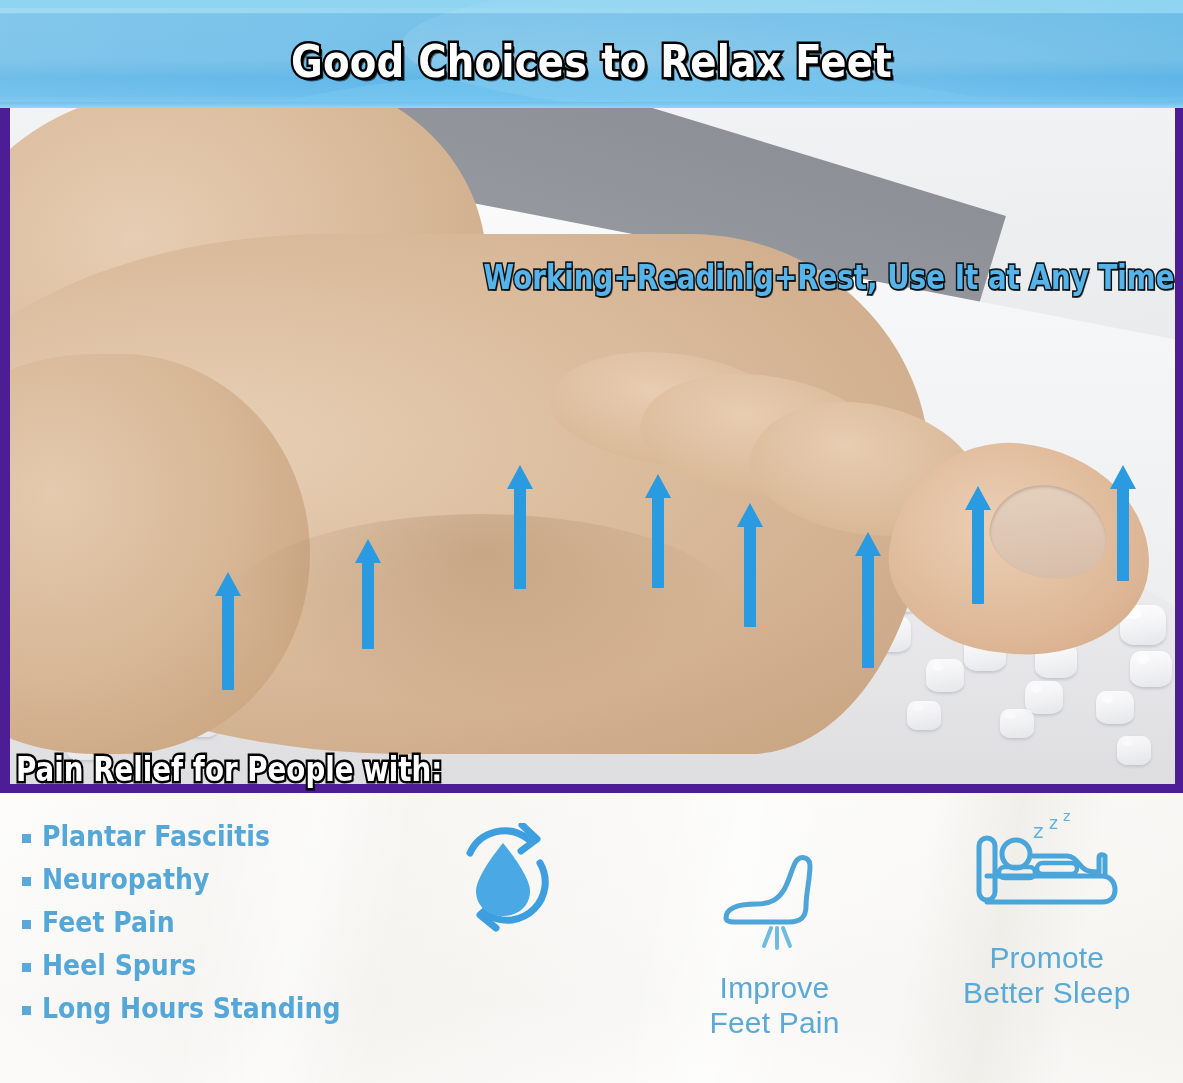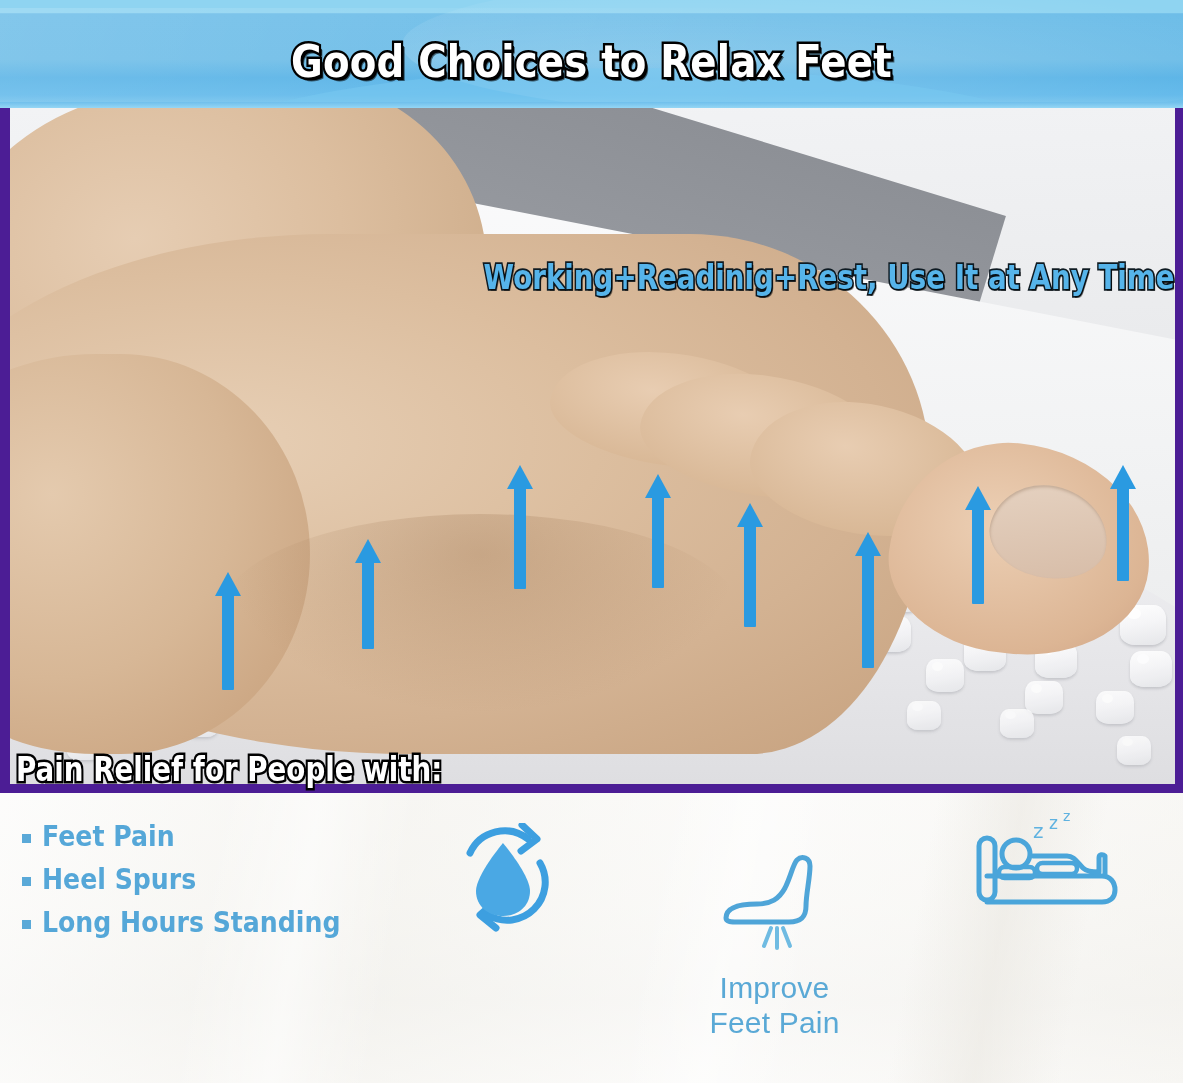--- a/index.html
+++ b/index.html
@@ -500,20 +500,28 @@
   </div>
 
   <div class="pain-heading">Pain Relief for People with:</div>
 
   <div class="bottom">
     <div class="bottom-streak"></div>
 
     <div class="bullets">
       <div class="bullet-row">
         <span class="bullet-mark"></span>
+        <span class="bullet-text">Plantar Fasciitis</span>
+      </div>
+      <div class="bullet-row">
+        <span class="bullet-mark"></span>
+        <span class="bullet-text">Neuropathy</span>
+      </div>
+      <div class="bullet-row">
+        <span class="bullet-mark"></span>
         <span class="bullet-text">Feet Pain</span>
       </div>
       <div class="bullet-row">
         <span class="bullet-mark"></span>
         <span class="bullet-text">Heel Spurs</span>
       </div>
       <div class="bullet-row">
         <span class="bullet-mark"></span>
         <span class="bullet-text">Long Hours Standing</span>
       </div>
@@ -555,18 +563,22 @@
             <text x="78" y="19" font-family="DejaVu Sans, sans-serif" font-size="17" fill="#5fb2e0">z</text>
             <text x="92" y="11" font-family="DejaVu Sans, sans-serif" font-size="14" fill="#5fb2e0">z</text>
             <rect x="8" y="28" width="16" height="62" rx="8" stroke="#4aa5da" stroke-width="5" fill="none"></rect>
             <path d="M16 66 L131 66 C139 66 144 72 144 80 C144 88 139 92 131 92 L16 92" stroke="#4aa5da" stroke-width="5" fill="none" stroke-linecap="round"></path>
             <circle cx="45" cy="44" r="14" stroke="#4aa5da" stroke-width="5" fill="none"></circle>
             <rect x="28" y="57" width="36" height="11" rx="5.5" stroke="#4aa5da" stroke-width="4.5" fill="none"></rect>
             <path d="M62 46 L96 46 C103 46 106 52 112 58 C116 62 122 62 128 62 L128 48 C128 44 132 44 134 46 L134 64" stroke="#4aa5da" stroke-width="5" fill="none" stroke-linejoin="round" stroke-linecap="round"></path>
             <rect x="66" y="53" width="40" height="11" rx="5.5" stroke="#4aa5da" stroke-width="4.5" fill="none"></rect>
           </svg>
         </div>
+        <div class="benefit-caption">
+          <span>Promote</span><br>
+          <span>Better Sleep</span>
+        </div>
       </div>
 
     </div>
   </div>
 
 </div>
 
 </body></html>

